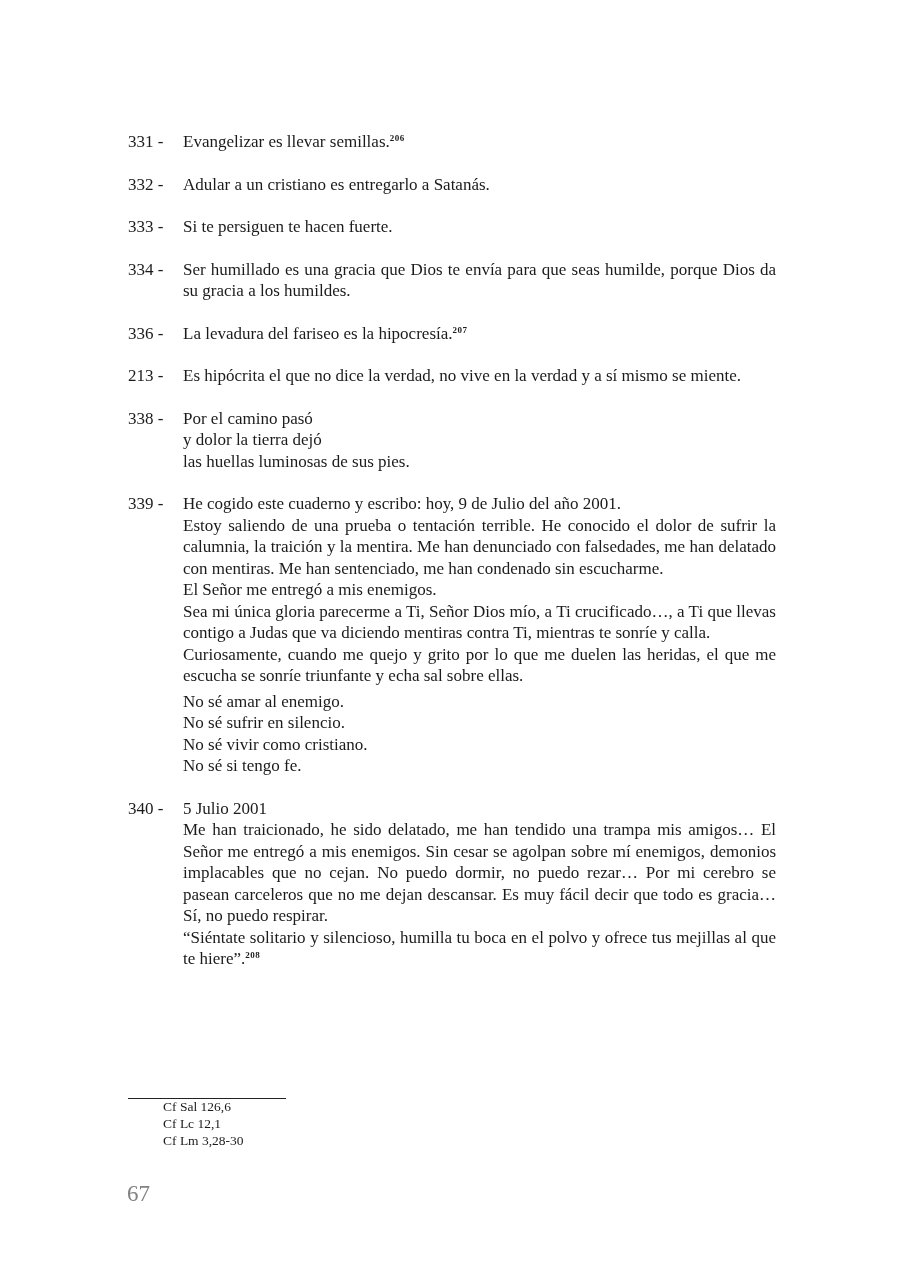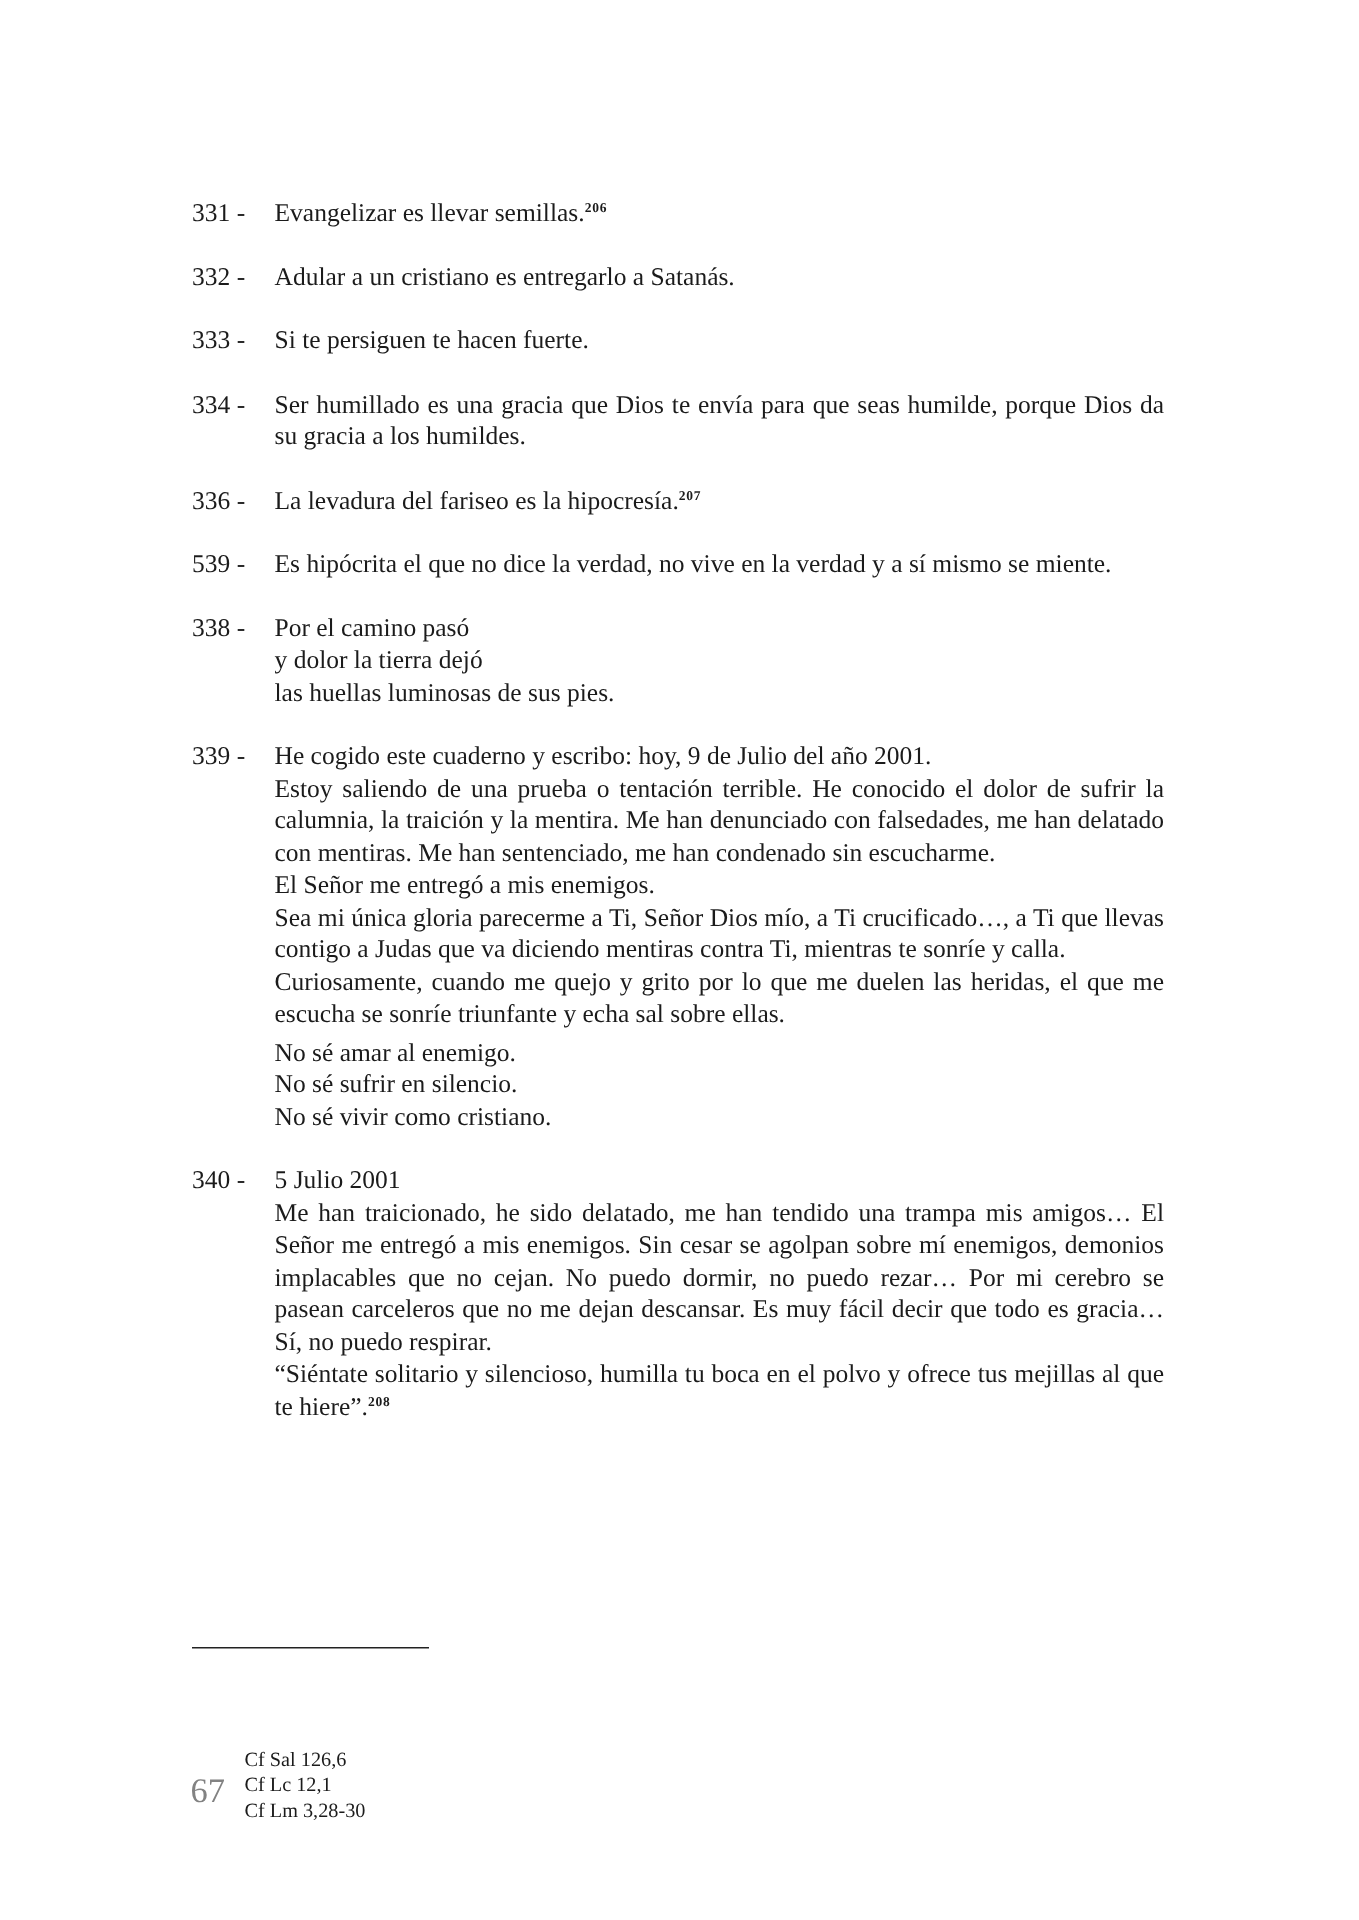--- a/index.html
+++ b/index.html
@@ -59,21 +59,21 @@
   .footnote-sep {
     position: absolute;
     left: 128px;
     top: 1098px;
     width: 158px;
     border-top: 1.6px solid #222222;
   }
   .footnotes {
     position: absolute;
     left: 163px;
-    top: 1164px;
+    top: 1098px;
     font-size: 13.5px;
     line-height: 17px;
     color: #1b1b1b;
   }
   .page-number {
     position: absolute;
     left: 127px;
     top: 1183px;
     font-size: 23px;
     line-height: 22px;
@@ -109,21 +109,21 @@
           <p class="par">Ser humillado es una gracia que Dios te envía para que seas humilde, porque Dios da su gracia a los humildes.</p>
         </div>
       </div>
       <div class="entry">
         <div class="entry-num">336 -</div>
         <div class="entry-body">
           <p class="line">La levadura del fariseo es la hipocresía.<sup class="fn-ref">207</sup></p>
         </div>
       </div>
       <div class="entry">
-        <div class="entry-num">539 -</div>
+        <div class="entry-num">213 -</div>
         <div class="entry-body">
           <p class="par">Es hipócrita el que no dice la verdad, no vive en la verdad y a sí mismo se miente.</p>
         </div>
       </div>
       <div class="entry">
         <div class="entry-num">338 -</div>
         <div class="entry-body">
           <div>
             <p class="poemline">Por el camino pasó</p>
             <p class="poemline">y dolor la tierra dejó</p>
@@ -136,20 +136,21 @@
         <div class="entry-body">
           <p class="line">He cogido este cuaderno y escribo: hoy, 9 de Julio del año 2001.</p>
           <p class="par">Estoy saliendo de una prueba o tentación terrible. He conocido el dolor de sufrir la calumnia, la traición y la mentira. Me han denunciado con falsedades, me han delatado con mentiras. Me han sentenciado, me han condenado sin escucharme.</p>
           <p class="par">El Señor me entregó a mis enemigos.</p>
           <p class="par">Sea mi única gloria parecerme a Ti, Señor Dios mío, a Ti crucificado…, a Ti que llevas contigo a Judas que va diciendo mentiras contra Ti, mientras te sonríe y calla.</p>
           <p class="par">Curiosamente, cuando me quejo y grito por lo que me duelen las heridas, el que me escucha se sonríe triunfante y echa sal sobre ellas.</p>
           <div>
             <p class="poemline">No sé amar al enemigo.</p>
             <p class="poemline">No sé sufrir en silencio.</p>
             <p class="poemline">No sé vivir como cristiano.</p>
+            <p class="poemline">No sé si tengo fe.</p>
           </div>
         </div>
       </div>
       <div class="entry">
         <div class="entry-num">340 -</div>
         <div class="entry-body">
           <p class="line">5 Julio 2001</p>
           <p class="par">Me han traicionado, he sido delatado, me han tendido una trampa mis amigos… El Señor me entregó a mis enemigos. Sin cesar se agolpan sobre mí enemigos, demonios implacables que no cejan. No puedo dormir, no puedo rezar… Por mi cerebro se pasean carceleros que no me dejan descansar. Es muy fácil decir que todo es gracia… Sí, no puedo respirar.</p>
           <p class="par">“Siéntate solitario y silencioso, humilla tu boca en el polvo y ofrece tus mejillas al que te hiere”.<sup class="fn-ref">208</sup></p>
         </div>

